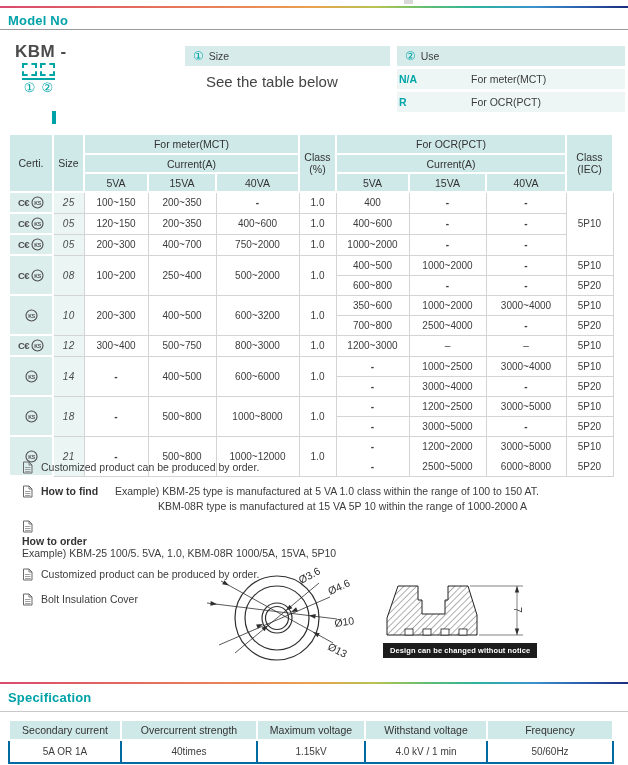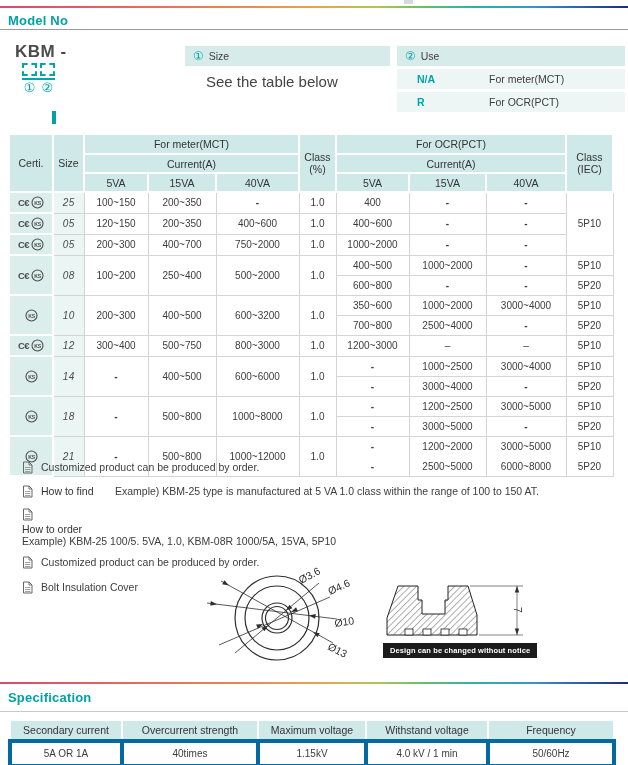--- a/index.html
+++ b/index.html
@@ -27,21 +27,21 @@
   .dash-box{width:15px;height:13px;border:2px dashed #00a5a8;box-sizing:border-box;}
   .digit-row{display:flex;gap:6px;justify-content:center;margin-top:1px;}
   .digit{color:#00a5a8;font-size:13px;line-height:14px;}
 
   .panel-head{height:20px;background:#d7ebea;display:flex;align-items:center;
     padding-left:8px;font-size:10.5px;color:#3c3c3c;gap:5px;}
   .panel-head .num{color:#00a5a8;font-size:12px;}
   .panel-desc{padding:7px 0 0 21px;font-size:15px;color:#444;}
   .use-row{height:20px;background:#edf6f5;margin-top:3px;display:flex;align-items:center;
     font-size:10.5px;}
-  .use-code{width:72px;padding-left:20px;font-weight:bold;color:#00a5a8;}
+  .use-code{width:72px;padding-left:2px;font-weight:bold;color:#00a5a8;}
 
   .sel-title{display:flex;align-items:center;gap:7px;}
   .sel-bar{width:4px;height:13px;background:#00a2a8;}
   .sel-text{font-size:12px;font-weight:bold;color:#3a3a3a;}
 
   
   table{border-collapse:collapse;}
   .sel-table{width:604px;table-layout:fixed;}
   .sel-table th{background:#cfe8e8;border:2px solid #fff;font-weight:normal;
     font-size:10.5px;color:#333;padding:0;}
@@ -54,34 +54,34 @@
   td.c-size{background:#eaf5f4;border-left:2px solid #fff;color:#4a4a4a;letter-spacing:.5px;font-style:italic;}
   td.bold-dash{font-weight:bold;}
   tr.nd1 td.ndc{border-bottom-color:transparent;}
   tr.nd2 td{border-top-color:transparent;}
   .certi-wrap{display:flex;align-items:center;justify-content:center;gap:2px;}
   .ce-mark{font-size:9.5px;font-weight:bold;color:#4c4c4c;letter-spacing:-.5px;}
 
   
   .note{display:flex;align-items:flex-start;font-size:10.5px;color:#3c3c3c;}
   .note .nicon{flex:0 0 auto;margin:0 8px 0 0;padding-top:0;}
-  .note .nlabel{font-weight:normal;color:#333;width:74px;flex:0 0 auto;}
+  .note .nlabel{font-weight:bold;color:#333;width:74px;flex:0 0 auto;}
   .note .nbody{line-height:12px;}
   .nline2{margin-left:43px;margin-top:3px;}
 
   
   .disclaimer{background:#1c1c1c;color:#fff;font-size:7.5px;font-weight:bold;
     padding:3px 7px;display:inline-block;letter-spacing:.1px;}
   .dim-text{font-size:10.5px;fill:#2e2e2e;}
 
   
   .spec-table{width:604px;table-layout:fixed;}
   .spec-table th{background:#cfe8e8;border:2px solid #fff;font-weight:normal;
     font-size:10.5px;color:#333;height:18px;padding:0;}
-  .spec-table td{border:4px solid #0369a1;background:#fff;text-align:center;
+  .spec-table td{border:2px solid #0369a1;background:#fff;text-align:center;
     font-size:10px;color:#3c3c3c;height:19px;}
 </style>
 </head>
 <body>
 
 <div class="abs rainbow top-line"></div>
 <div class="abs artifact"></div>
 
 <div class="abs sec-title" style="top:13px;left:8px;">Model No</div>
 <div class="abs rule" style="top:29px;"></div>
@@ -392,20 +392,21 @@
     <span class="nicon"><svg width="11" height="13" viewBox="0 0 11 13">
           <path d="M1.5,1 h5.5 l3,3 v8 h-8.5 z" fill="none" stroke="#666" stroke-width="1"></path>
           <path d="M7,1 v3 h3" fill="none" stroke="#666" stroke-width="0.9"></path>
           <line x1="3" y1="6.5" x2="8.5" y2="6.5" stroke="#888" stroke-width="0.8"></line>
           <line x1="3" y1="8.5" x2="8.5" y2="8.5" stroke="#888" stroke-width="0.8"></line>
           <line x1="3" y1="10.5" x2="8.5" y2="10.5" stroke="#888" stroke-width="0.8"></line>
         </svg></span>
     <span class="nlabel">How to find</span>
     <span class="nbody">
       <div>Example) KBM-25 type is manufactured at 5 VA 1.0 class within the range of 100 to 150 AT.</div>
+      <div class="nline2">KBM-08R type is manufactured at 15 VA 5P 10 within the range of 1000-2000 A</div>
     </span>
   </div>
   <div class="note" style="margin-bottom:9px;flex-direction:column;">
     <span class="nicon"><svg width="11" height="13" viewBox="0 0 11 13">
           <path d="M1.5,1 h5.5 l3,3 v8 h-8.5 z" fill="none" stroke="#666" stroke-width="1"></path>
           <path d="M7,1 v3 h3" fill="none" stroke="#666" stroke-width="0.9"></path>
           <line x1="3" y1="6.5" x2="8.5" y2="6.5" stroke="#888" stroke-width="0.8"></line>
           <line x1="3" y1="8.5" x2="8.5" y2="8.5" stroke="#888" stroke-width="0.8"></line>
           <line x1="3" y1="10.5" x2="8.5" y2="10.5" stroke="#888" stroke-width="0.8"></line>
         </svg></span>

